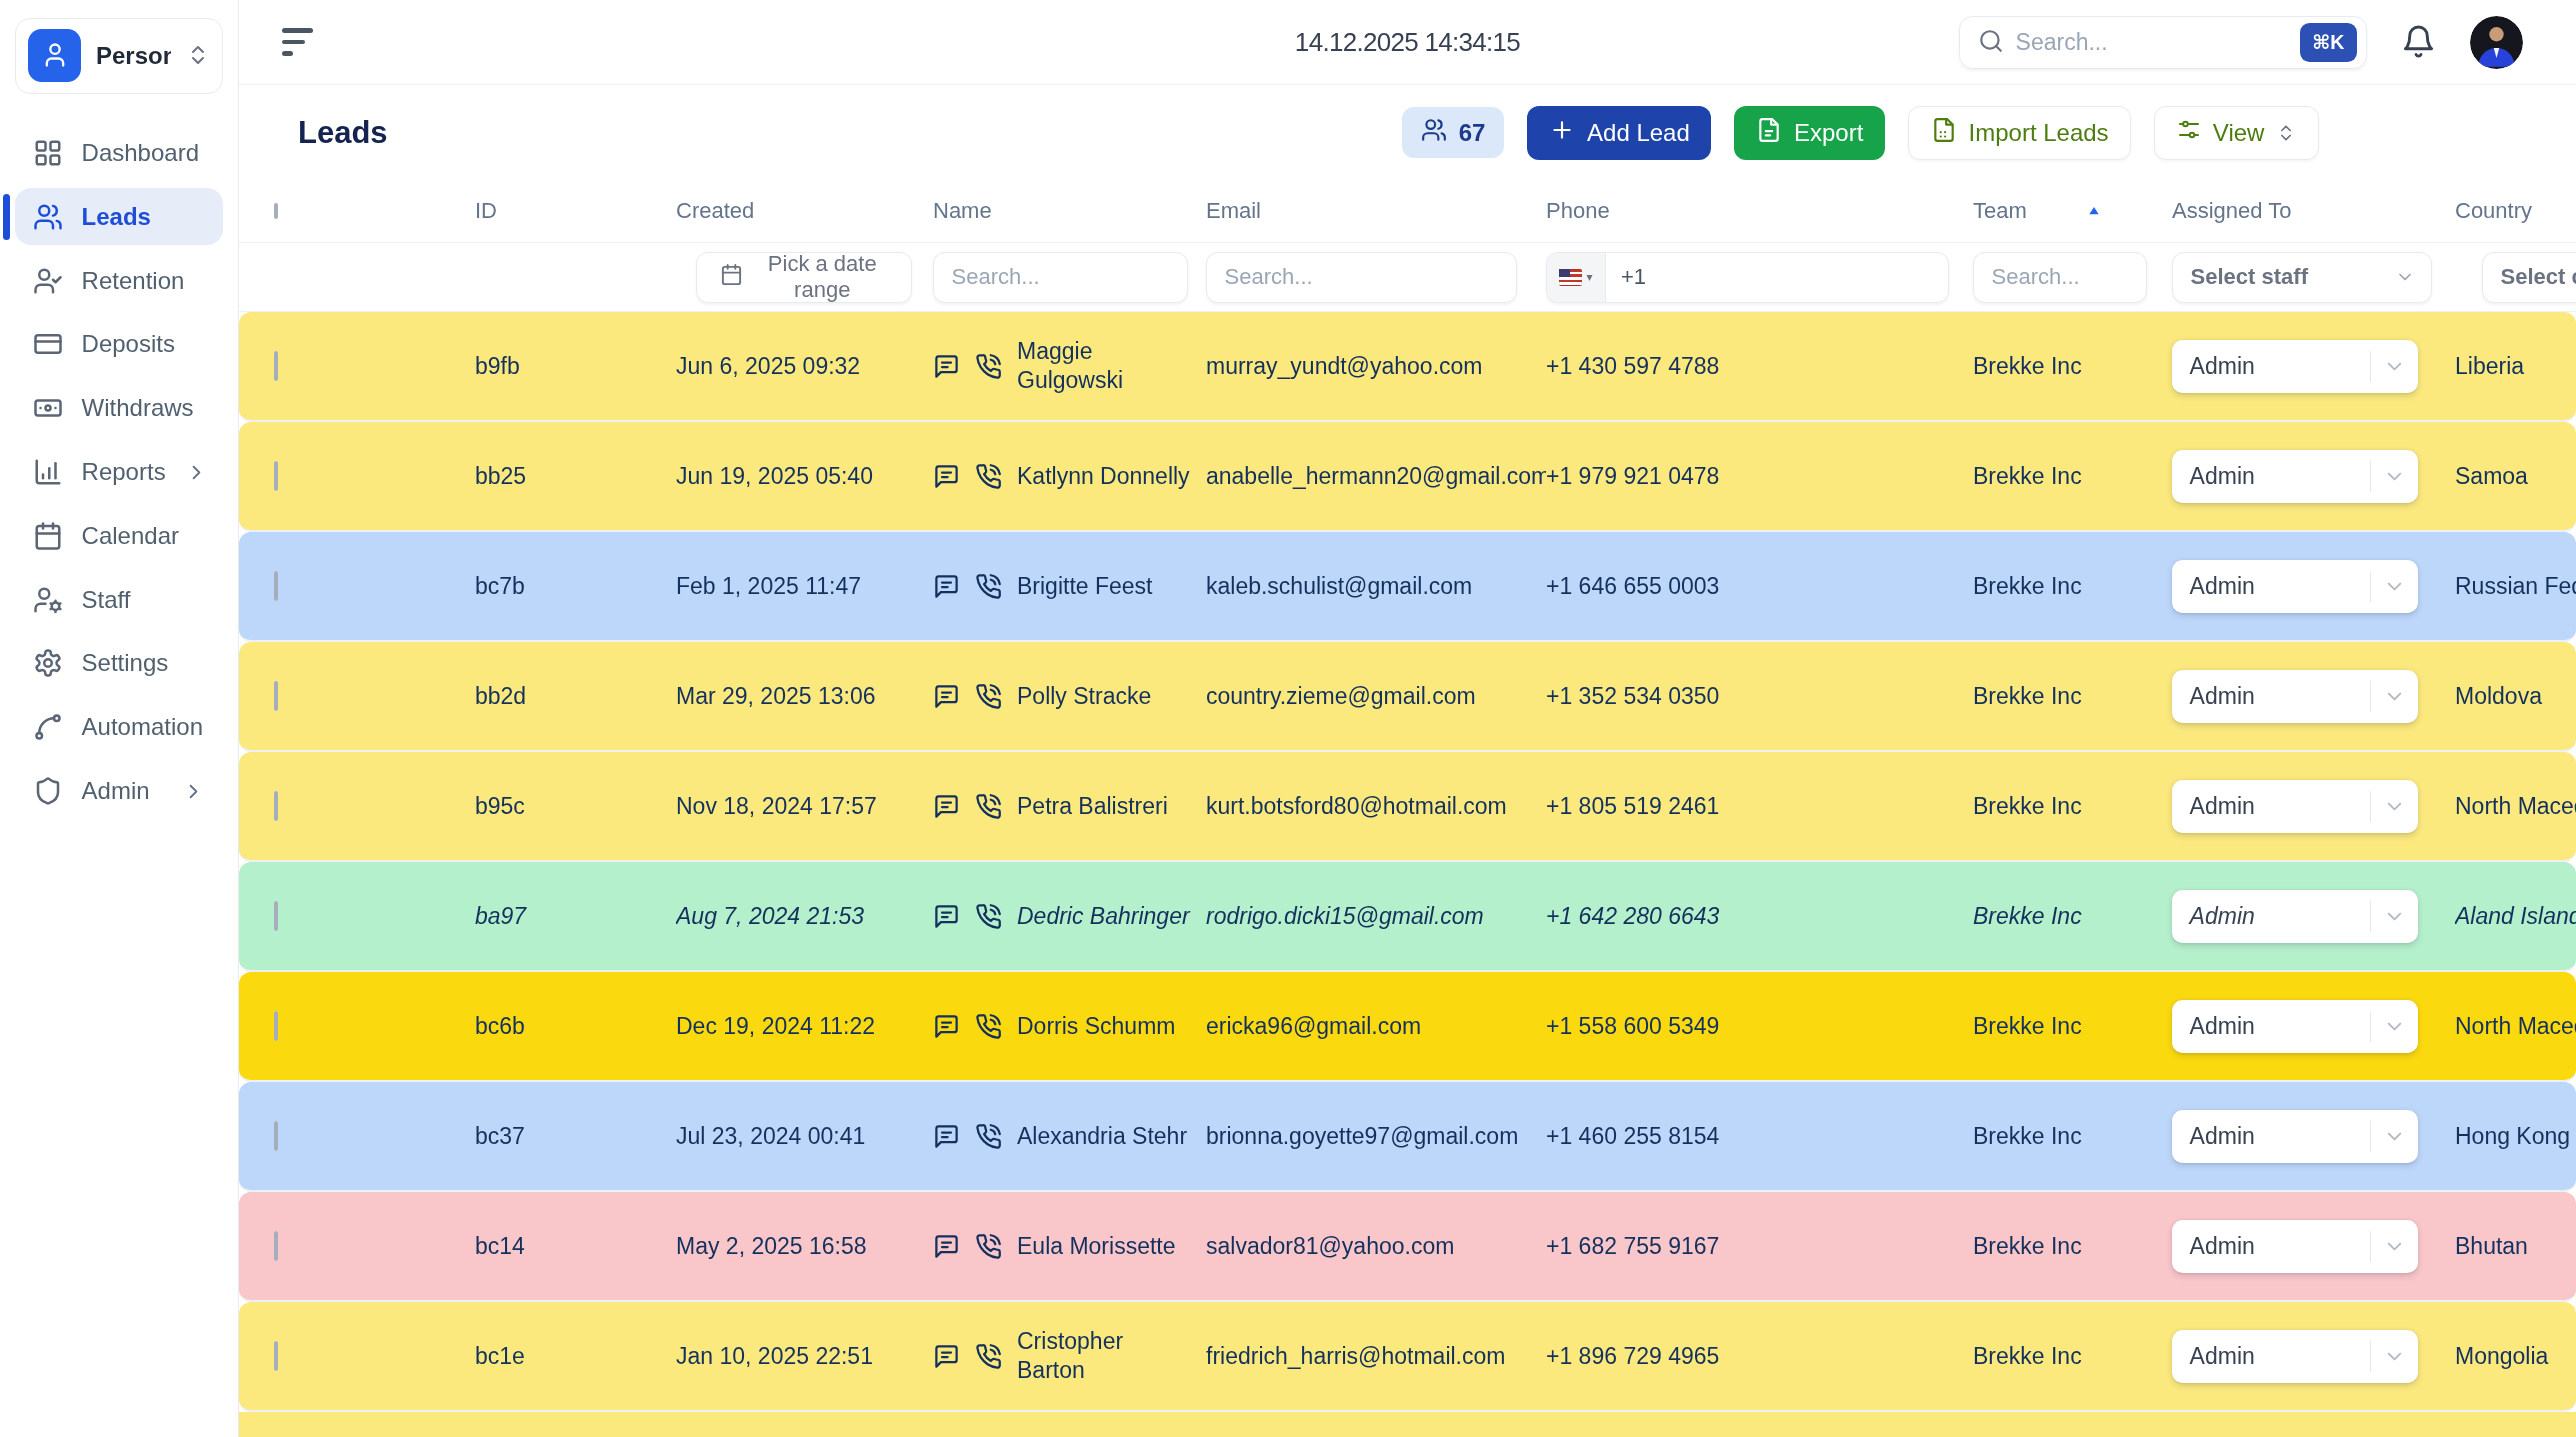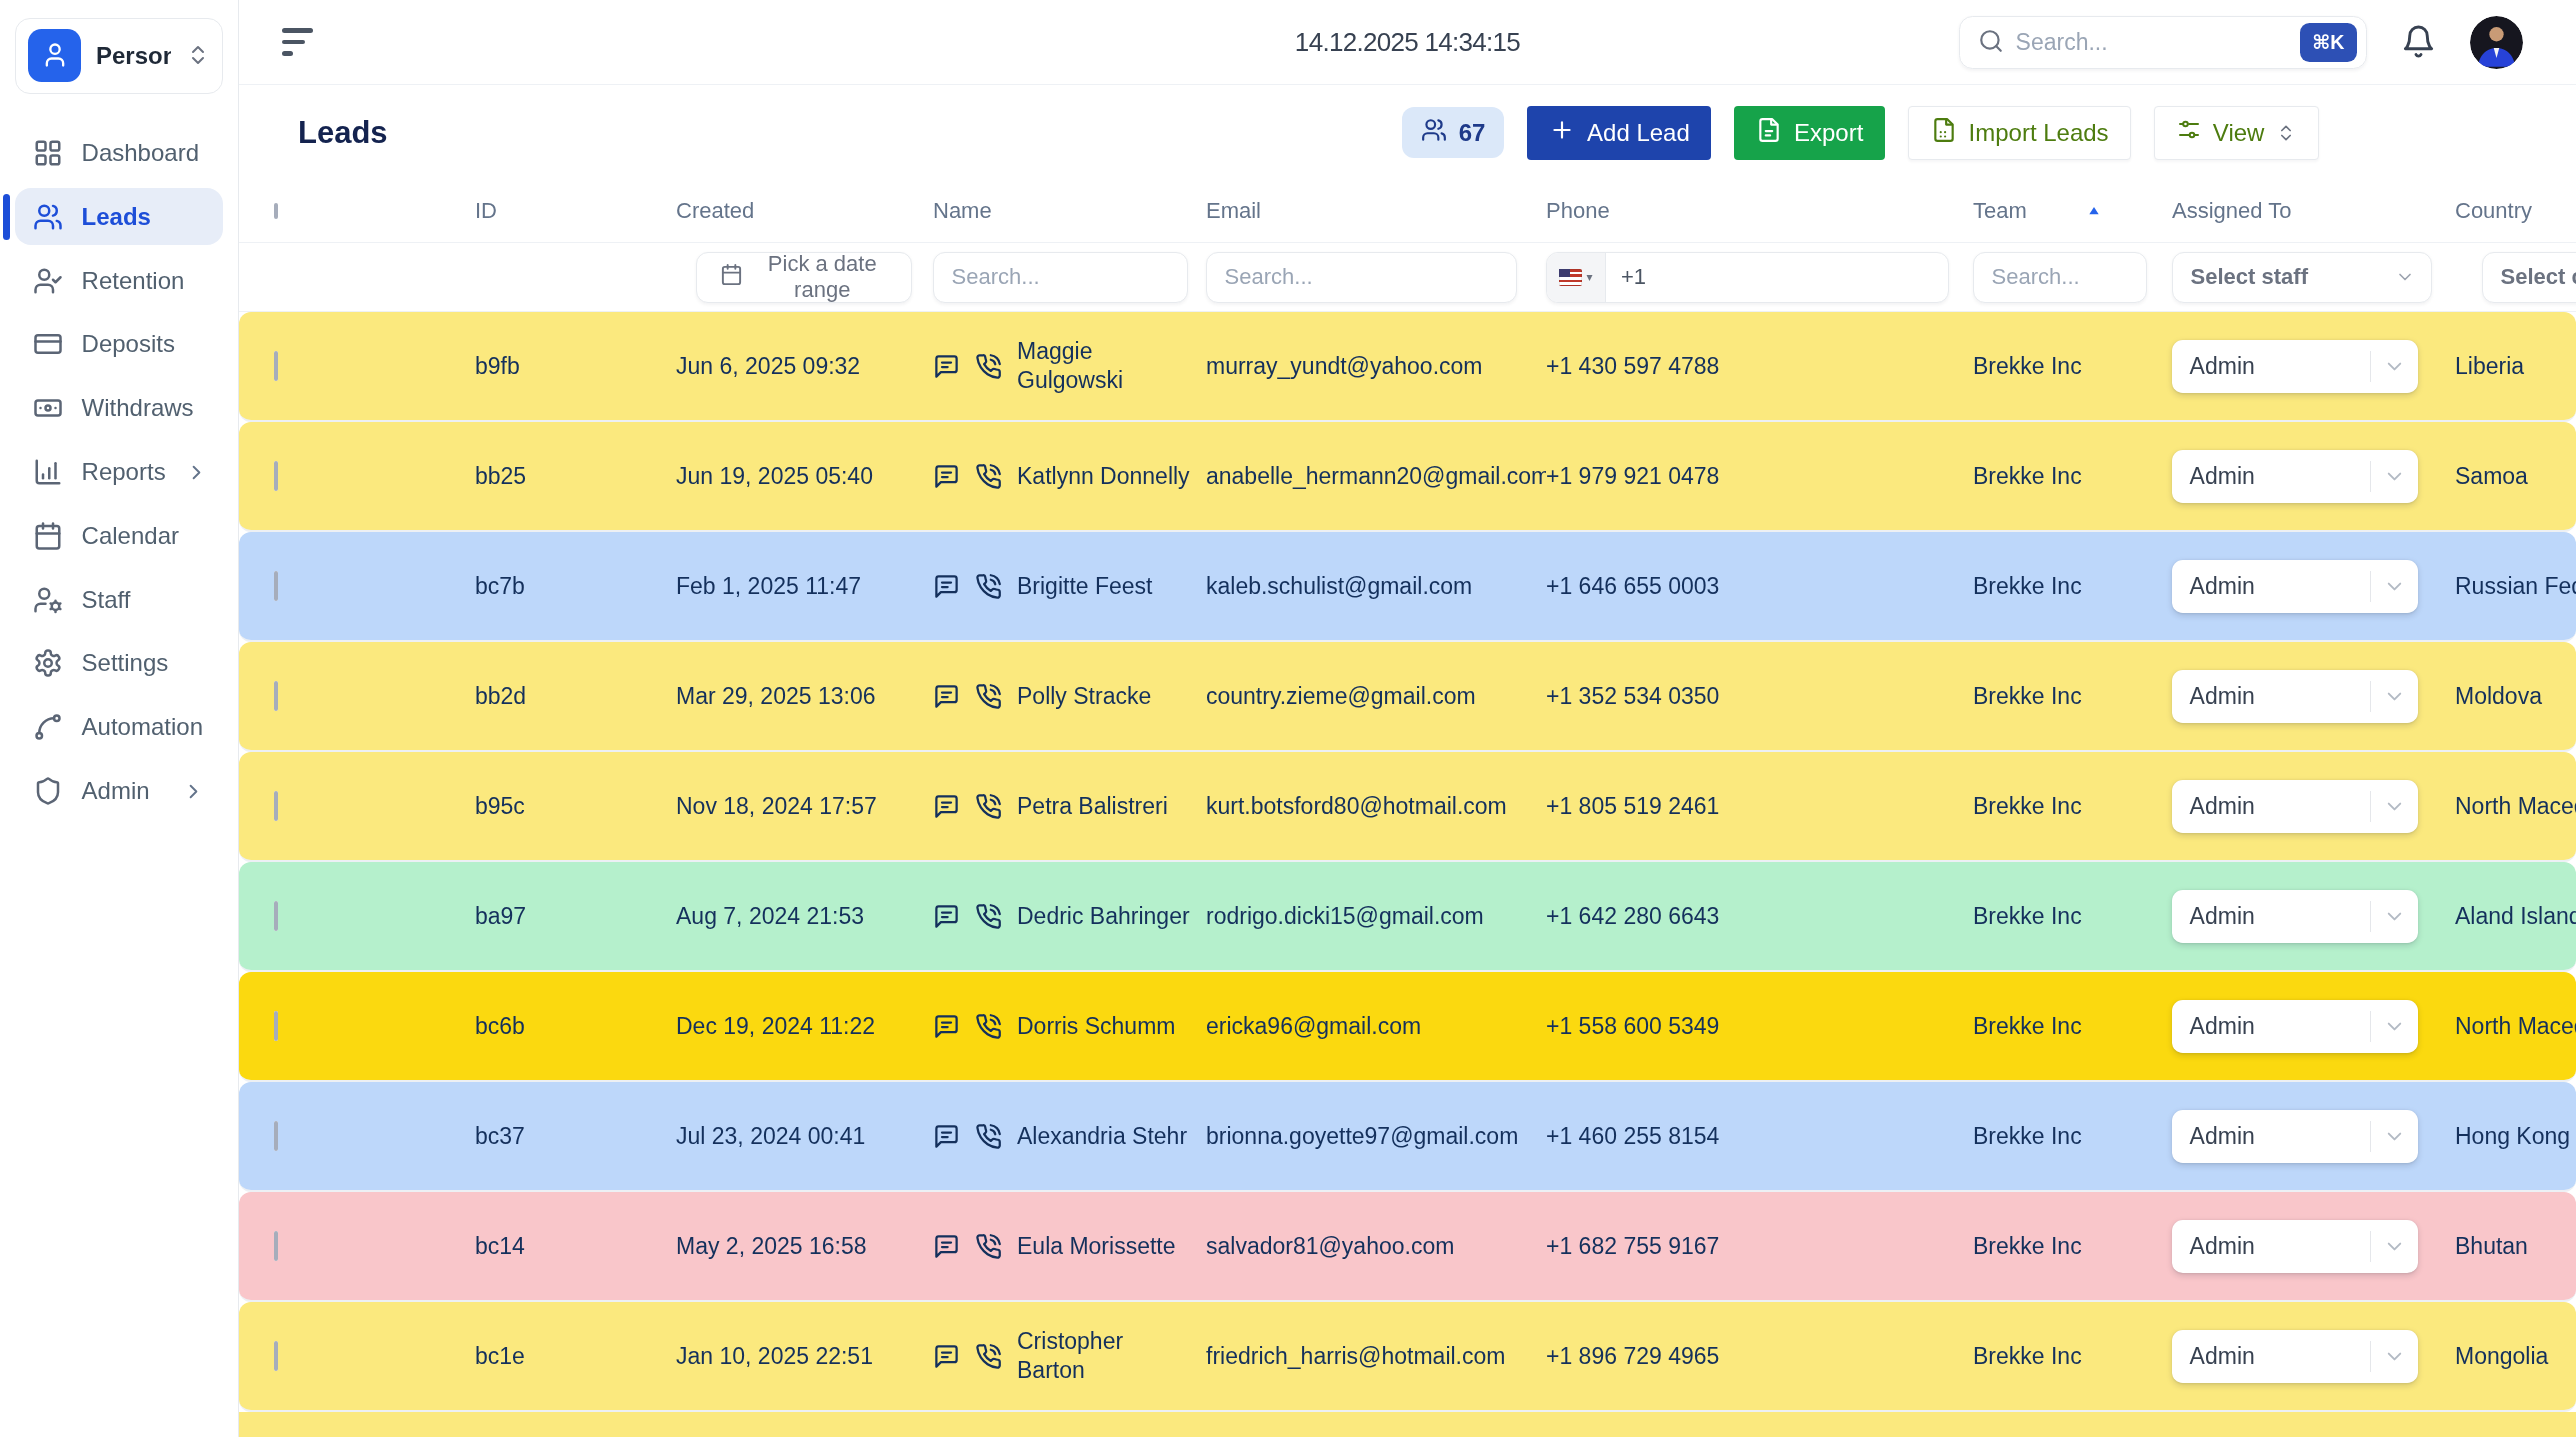--- a/index.html
+++ b/index.html
@@ -39,21 +39,21 @@
   .searchbox input{flex:1;border:none;outline:none;font-size:23px;color:#374151;min-width:0;font-family:inherit;background:transparent;}
   .searchbox input::placeholder{color:var(--ph);}
   .kbd{background:var(--kbd-bg);color:#fff;font-size:19.6px;font-weight:600;border-radius:9.5px;padding:8px 12px;white-space:nowrap;}
   .bell{color:#374151;display:grid;place-items:center;cursor:pointer;}
   .avatar{width:53px;height:53px;border-radius:50%;overflow:hidden;flex:none;cursor:pointer;}
 
   .page-head{height:95px;min-height:95px;display:flex;align-items:center;padding:0 257px 0 59px;}
   .page-title{font-size:31px;font-weight:700;color:#14234f;}
   .head-actions{margin-left:auto;display:flex;align-items:center;gap:23px;}
   .count-badge{height:51px;padding:0 19px;border-radius:12px;background:var(--badge-bg);color:var(--badge-text);display:flex;align-items:center;gap:12px;font-size:24px;font-weight:600;}
-  .btn{height:54px;border-radius:4px;border:none;display:flex;align-items:center;gap:12px;padding:0 21.6px;font-size:24px;font-weight:500;font-family:inherit;cursor:pointer;white-space:nowrap;}
+  .btn{height:54px;border-radius:12px;border:none;display:flex;align-items:center;gap:12px;padding:0 21.6px;font-size:24px;font-weight:500;font-family:inherit;cursor:pointer;white-space:nowrap;}
   .btn-add{background:var(--btn-add);color:#fff;}
   .btn-export{background:var(--btn-export);color:#fff;}
   .btn-outline{background:#fff;border:1.4px solid var(--border);color:#4d7c0f;box-shadow:0 1.4px 2.7px rgba(16,24,40,.04);}
   .btn .bchev{color:#6b7280;display:grid;place-items:center;}
 
   
   .table{flex:1;overflow:hidden;}
   .row{display:grid;grid-template-columns:236px 201px 257px 273px 340px 427px 199px 283px 284px;align-items:center;}
   .thead{height:63px;border-bottom:1.4px solid #eef1f5;}
   .th{font-size:22px;font-weight:500;color:var(--muted);display:flex;align-items:center;gap:16px;cursor:pointer;}
@@ -596,21 +596,21 @@
                 <span class="sep"></span>
                 <span class="achev">
                   <svg width="23" height="23" viewBox="0 0 24 24" fill="none" stroke="currentColor" stroke-width="2" stroke-linecap="round" stroke-linejoin="round">
                     <path d="m6 9 6 6 6-6"></path>
                   </svg>
                 </span>
               </div>
             </div>
             <div class="cell">North Macedonia</div>
           </div>
-          <div class="row tr" style="background: rgb(181, 240, 204);">
+          <div class="row tr" style="background: rgb(181, 240, 204); font-style: italic;">
             <div><span class="cb"></span></div>
             <div class="cell">ba97</div>
             <div class="cell">Aug 7, 2024 21:53</div>
             <div class="namecell">
               <span class="rowic">
                 <svg width="27" height="27" viewBox="0 0 24 24" fill="none" stroke="currentColor" stroke-width="2" stroke-linecap="round" stroke-linejoin="round">
                   <path d="M21 15a2 2 0 0 1-2 2H7l-4 4V5a2 2 0 0 1 2-2h14a2 2 0 0 1 2 2z"></path>
                   <path d="M8 8.5h8"></path>
                   <path d="M8 12.5h5"></path>
                 </svg>

